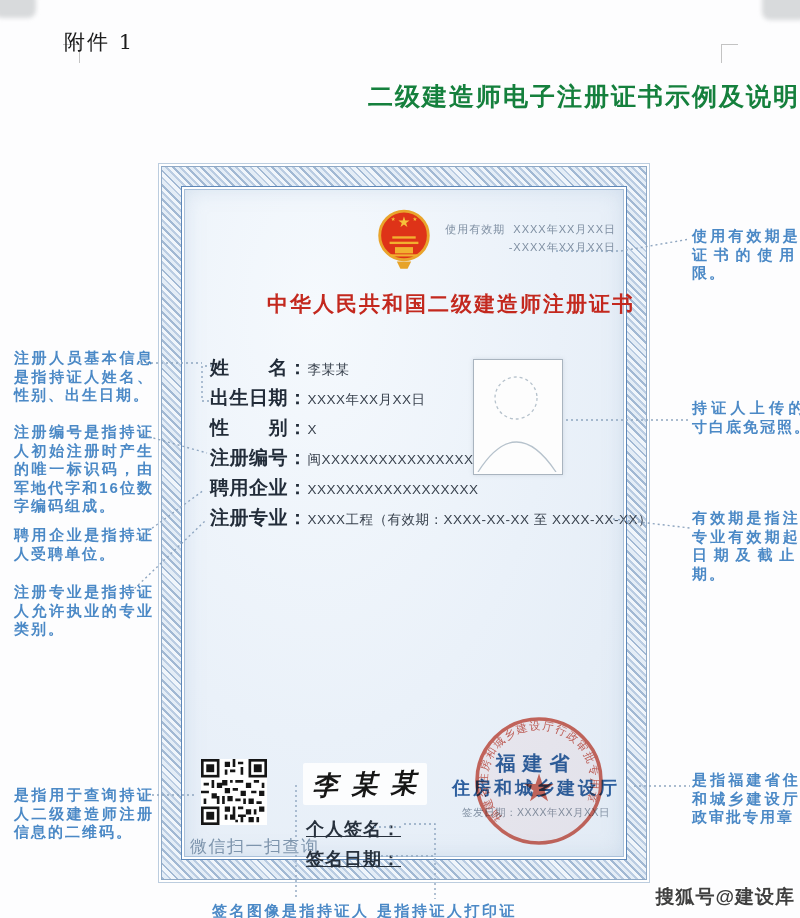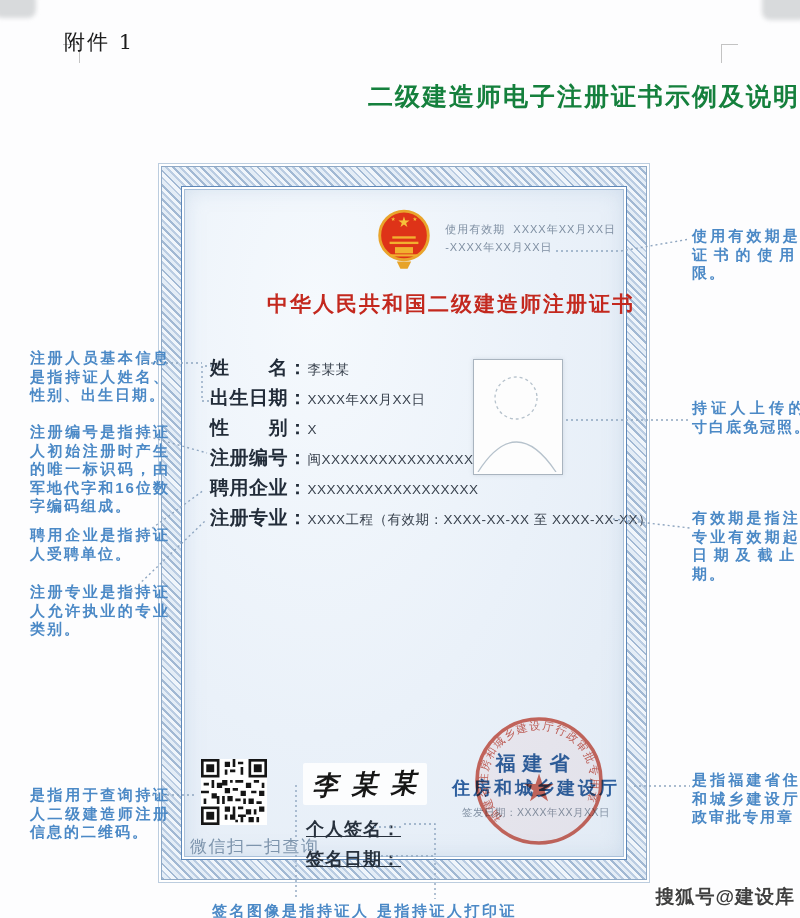--- a/index.html
+++ b/index.html
@@ -34,21 +34,21 @@
         rgba(120,156,198,.5) 5px 7px, rgba(236,243,250,.75) 7px 10px);
     box-shadow:0 0 0 2px #fff, 0 0 0 3px #bccddf;
   }
   #cert-inner{
     position:relative;width:100%;height:100%;box-sizing:border-box;
     background:radial-gradient(ellipse at 30% 18%, #f5f9fd 0%, #eaf1f9 55%, #e2ebf5 100%);
     border:1px solid #5d87b8;
     box-shadow:inset 0 0 0 2px #fff, inset 0 0 0 3px #a9c0da, inset 0 0 22px rgba(150,178,210,.35);
   }
   #emblem{position:absolute;left:50%;top:20px;margin-left:-27px;width:54px;height:64px;}
-  #validity{position:absolute;right:10px;top:33px;
+  #validity{position:absolute;right:10px;top:33px;text-align:right;
     font-size:11px;color:#7f8fa2;letter-spacing:1px;line-height:18px;white-space:nowrap;}
   #cert-title{
     position:absolute;left:0;top:103px;width:100%;text-align:center;
     font-size:21px;font-weight:bold;color:#c3281e;letter-spacing:2px;padding-left:47px;
   }
   #fields{position:absolute;left:28px;top:172px;width:404px;}
   .field-row{height:18px;line-height:18px;margin-bottom:12px;white-space:nowrap;}
   .field-label{font-size:19px;font-weight:bold;color:#222c39;letter-spacing:.5px;}
   .field-value{font-size:13.5px;color:#39424e;letter-spacing:.5px;}
   #photo-box{
@@ -77,21 +77,21 @@
   #issuer-dept{font-size:18px;font-weight:bold;color:#2d5f9e;letter-spacing:3px;line-height:26px;white-space:nowrap;}
   #issue-date{font-size:10.5px;color:#8392a4;letter-spacing:.5px;line-height:22px;white-space:nowrap;}
   #seal{position:absolute;left:291px;top:528px;width:132px;height:132px;
     mix-blend-mode:multiply;opacity:.9;}
 
   
   .ann{
     position:absolute;color:#4b89c6;font-weight:bold;font-size:15px;
     line-height:18.5px;letter-spacing:2px;text-align:justify;
   }
-  .ann-left{left:30px;width:140px;}
+  .ann-left{left:14px;width:140px;}
   .ann-right{left:692px;width:126px;}
   #ann-l0{top:349px;} #ann-l1{top:423px;} #ann-l2{top:526px;} #ann-l3{top:583px;} #ann-l4{top:786px;}
   #ann-r0{top:227px;} #ann-r1{top:399px;} #ann-r2{top:509px;} #ann-r3{top:771px;}
   .ann-bottom{top:902px;white-space:nowrap;letter-spacing:2.5px;}
   #ann-b0{left:212px;} #ann-b1{left:377px;}
 
   #leader-lines{position:absolute;left:0;top:0;z-index:30;pointer-events:none;}
 
   #watermark{
     position:absolute;right:5px;top:884px;font-size:19px;font-weight:bold;color:#3f3f3f;

